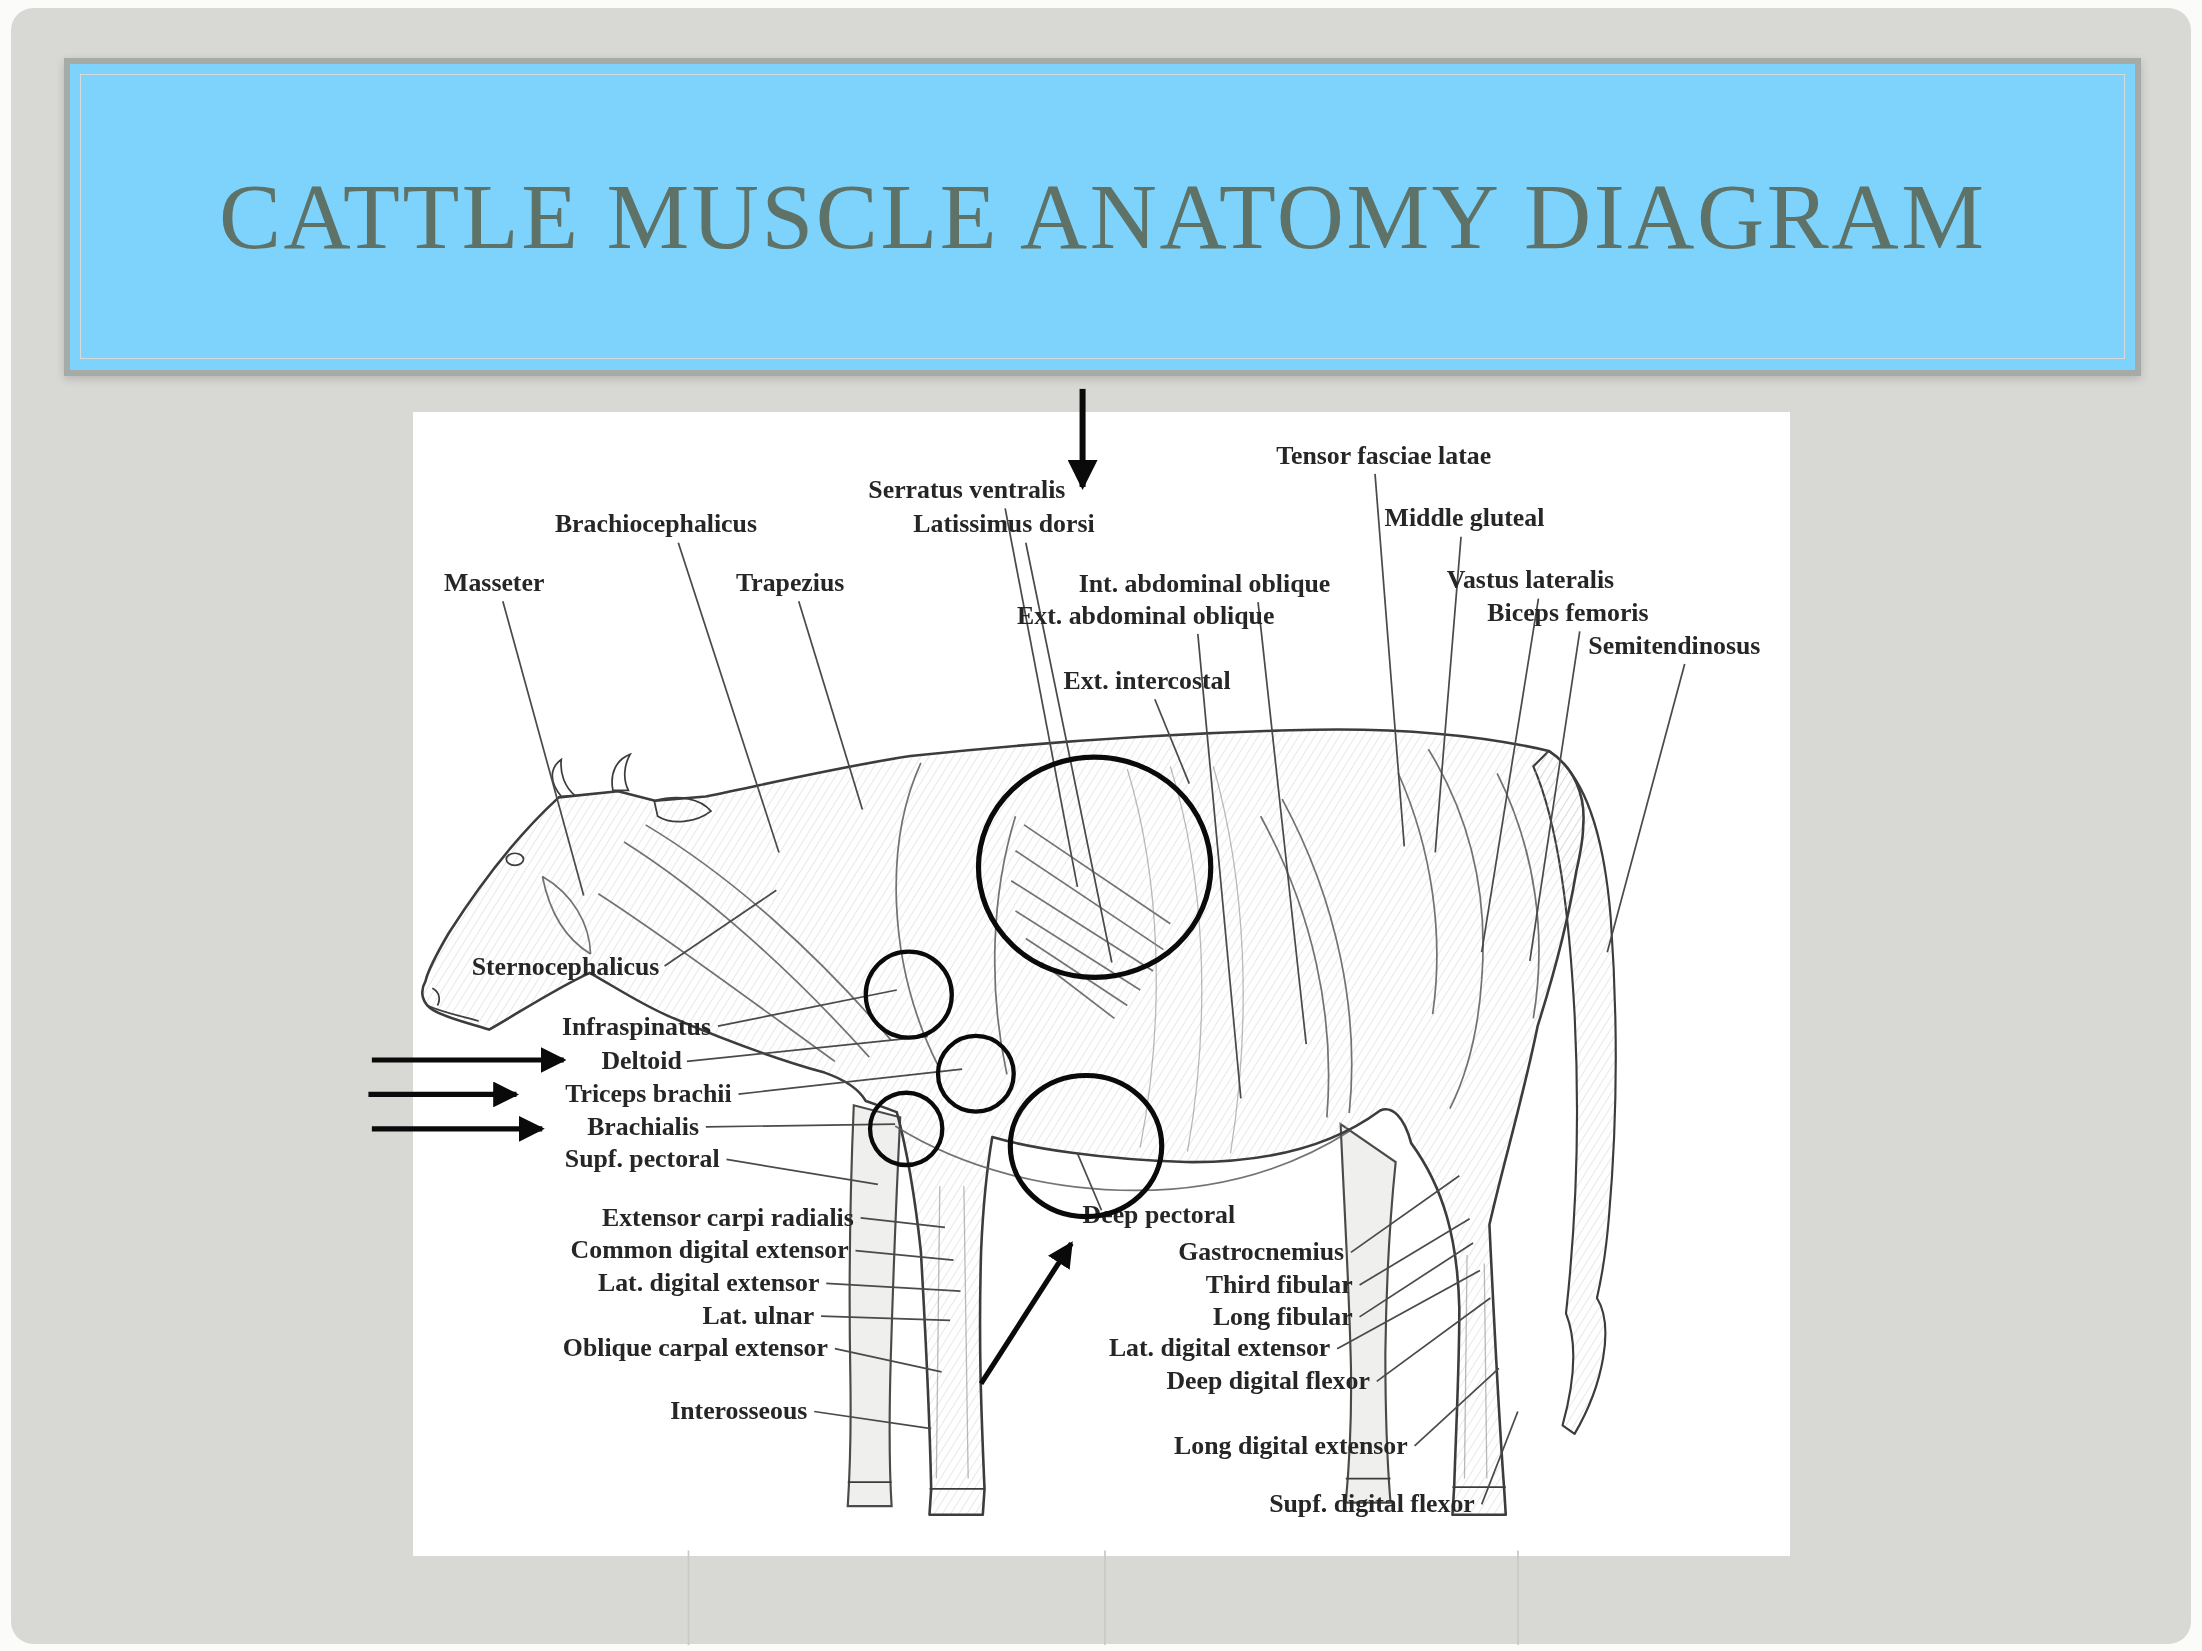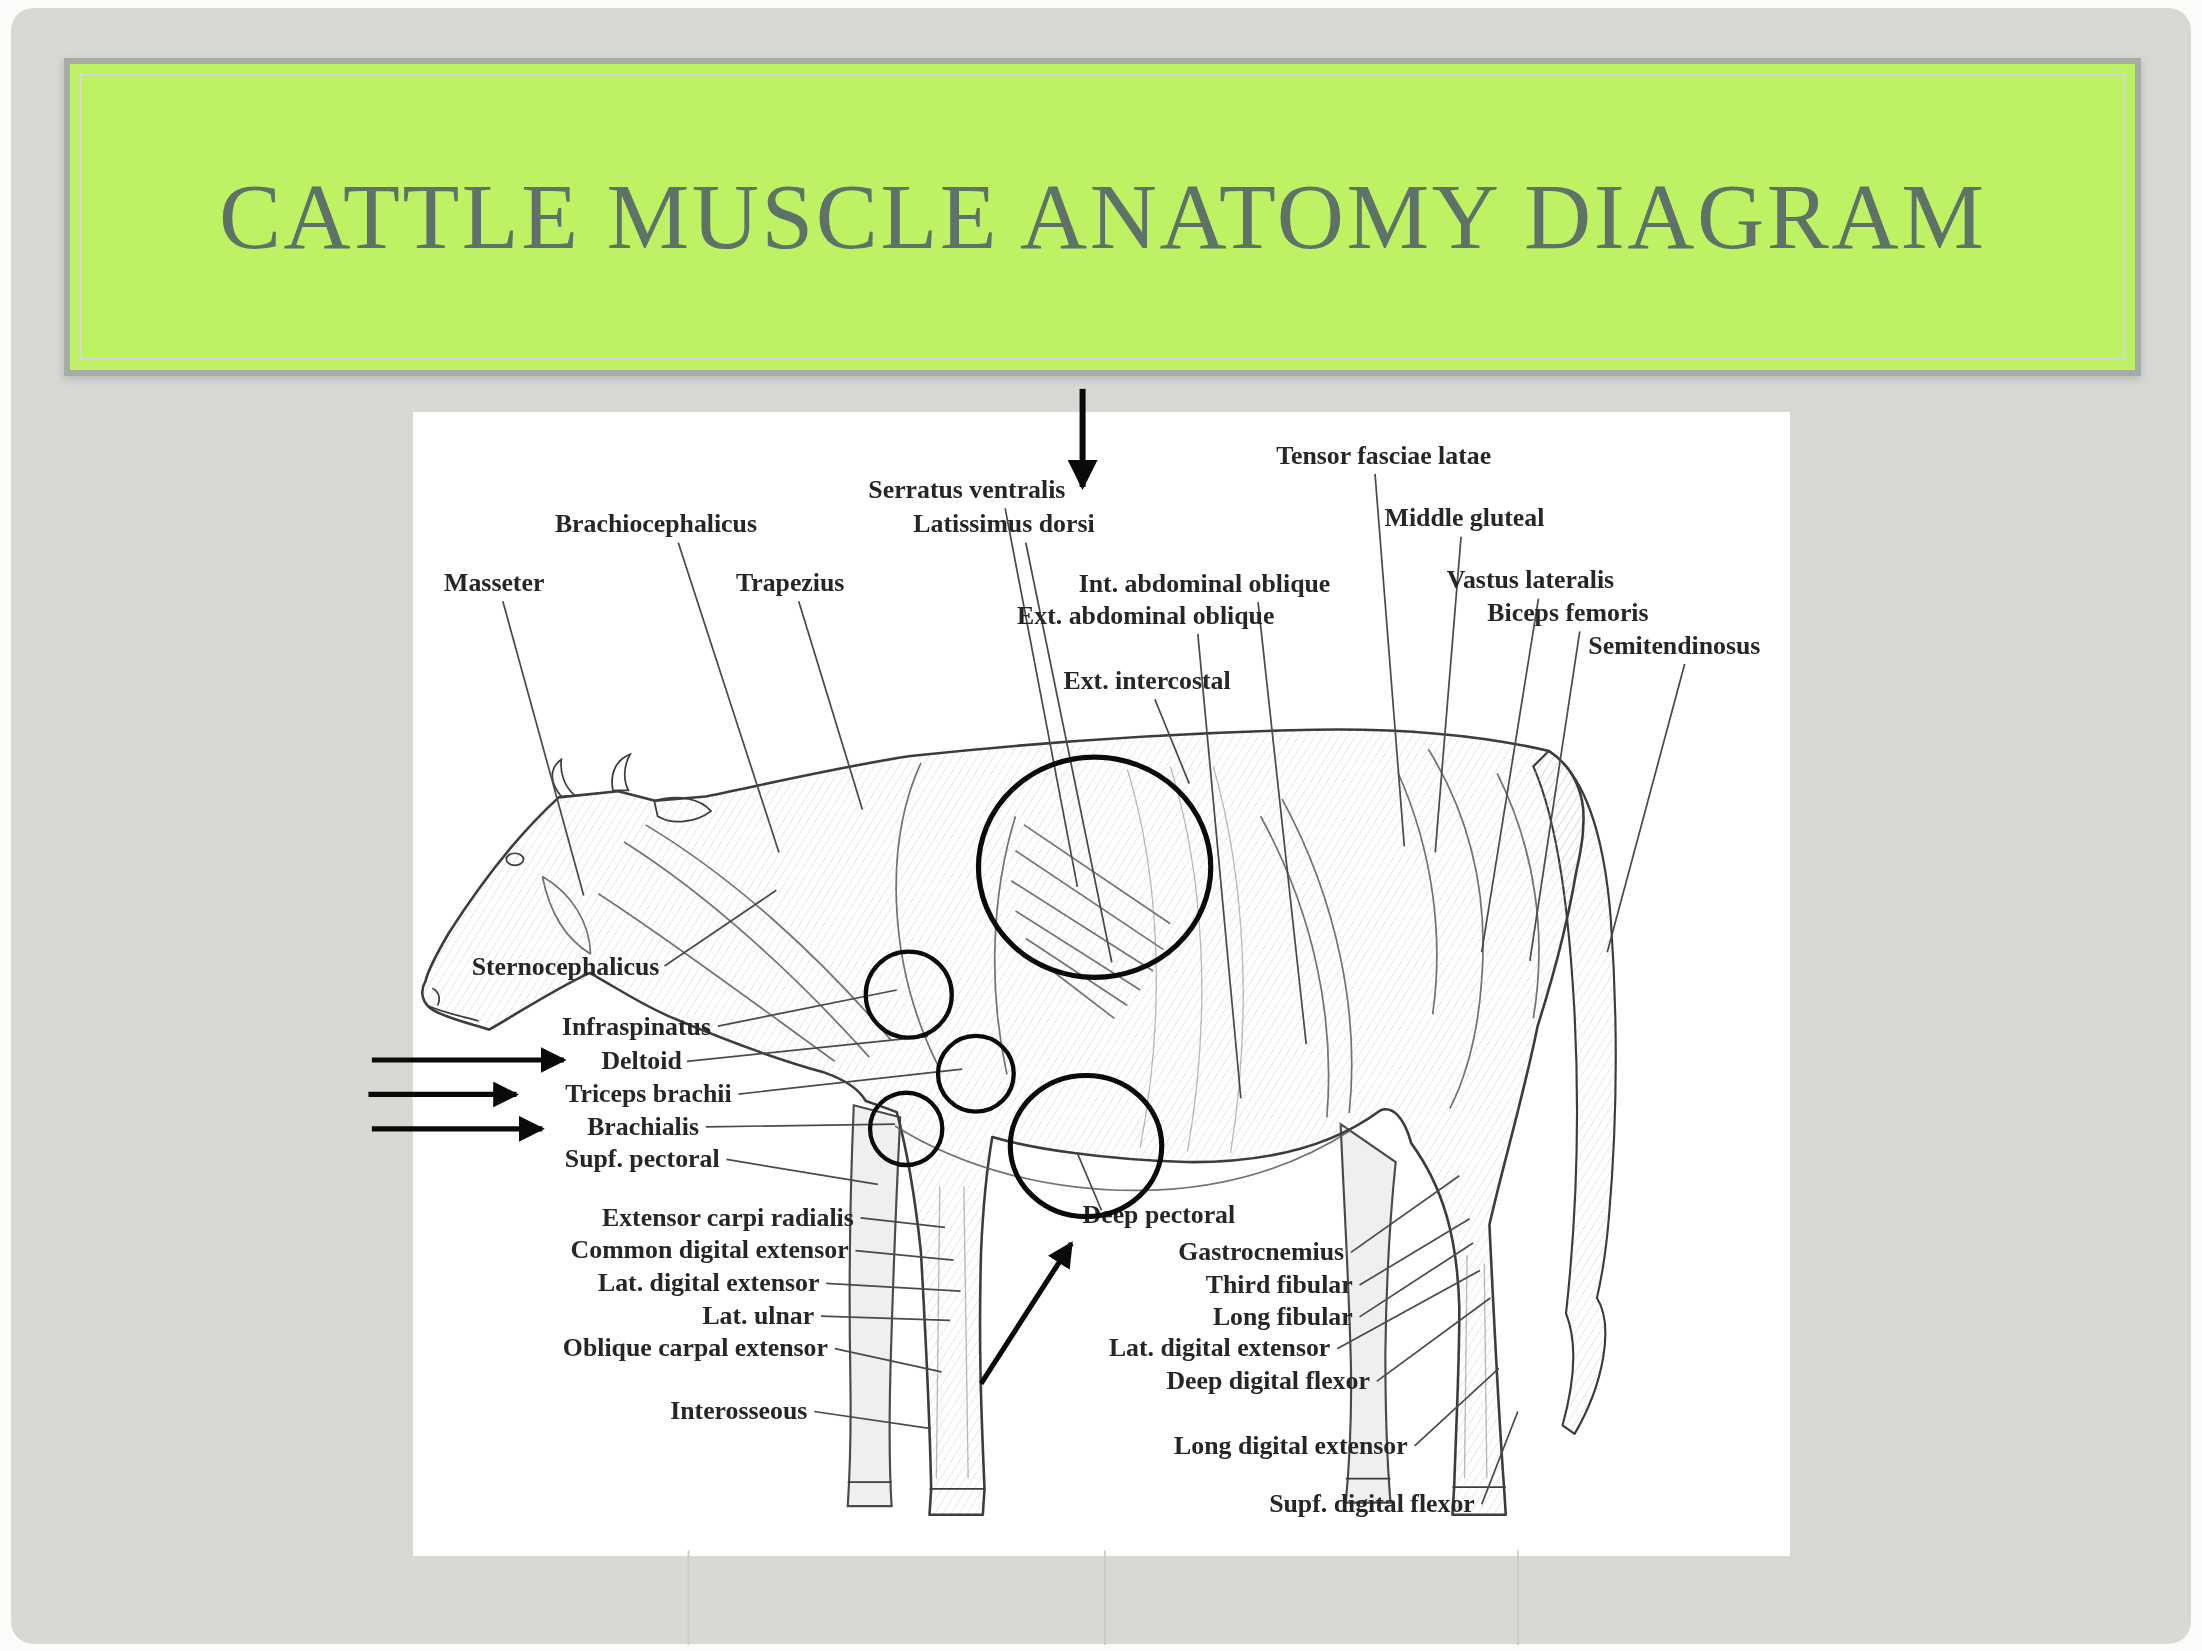--- a/index.html
+++ b/index.html
@@ -7,21 +7,21 @@
     width:2203px;height:1652px;position:relative;overflow:hidden;
     background:#fbfbfa;
     font-family:"Liberation Serif",serif;
   }
   .slide{
     position:absolute;left:11.2px;top:7.7px;width:2180px;height:1636px;
     background:#d8d8d5;border-radius:22.4px;
   }
   .title-box{
     position:absolute;left:53px;top:50px;width:2065px;height:306px;
-    background:#bef264;border:6px solid #a6aba8;
+    background:#7dd3fc;border:6px solid #a6aba8;
     box-shadow:0 3.4px 8.6px rgba(0,0,0,.16);
   }
   .title-inner{
     position:absolute;left:10.3px;top:10.3px;right:10.3px;bottom:10.3px;
     border:1.7px solid #d6dad8;
     display:flex;align-items:center;justify-content:center;
   }
   h1{
     margin:0;font-weight:400;font-size:93px;letter-spacing:2.6px;
     color:#5e7267;font-family:"Liberation Serif",serif;white-space:nowrap;

